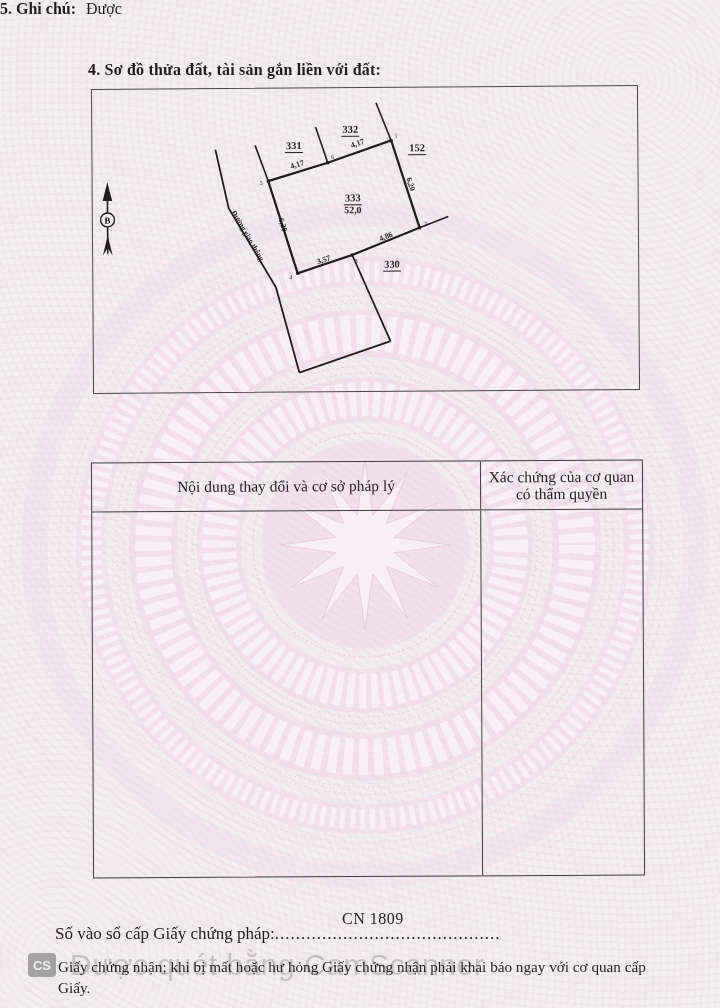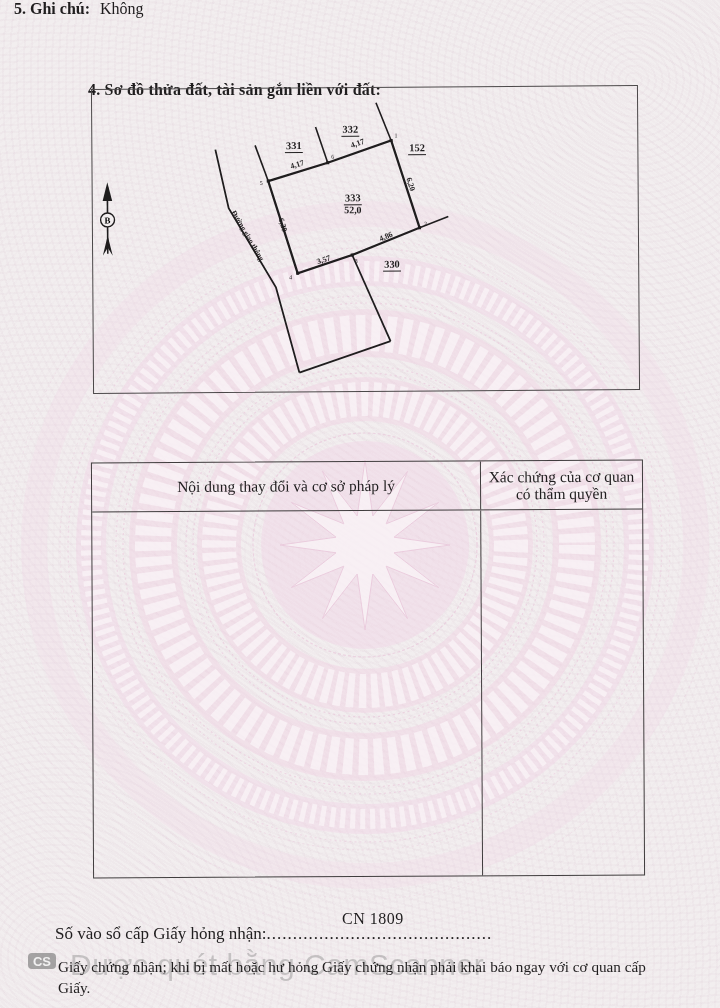--- a/index.html
+++ b/index.html
@@ -15,24 +15,24 @@
   }
   .page::before{
     content:"";position:absolute;inset:0;z-index:0;pointer-events:none;
     background:
       repeating-radial-gradient(circle at 88% 8%, rgba(190,150,175,0.055) 0 2px, transparent 2px 7px),
       repeating-radial-gradient(circle at 8% 95%, rgba(190,150,175,0.05) 0 2px, transparent 2px 7px),
       repeating-radial-gradient(circle at 50% 55%, rgba(200,160,185,0.035) 0 2px, transparent 2px 6px);
   }
   .wm{position:absolute;left:0;top:0;z-index:0;pointer-events:none;}
   .content{position:absolute;inset:0;z-index:1;}
-  .sec-title{position:absolute;font-weight:bold;font-size:16px;letter-spacing:.2px;margin-top:20px;}
+  .sec-title{position:absolute;font-weight:bold;font-size:16px;letter-spacing:.2px;}
   #sec4-title{left:88px;top:61px;}
   #sec5{left:88px;top:410px;font-size:16px;}
-  #sec5 .lbl{font-weight:bold;padding-left:14px;}
+  #sec5 .lbl{font-weight:bold;}
   #sec5 .val{font-weight:normal;margin-left:10px;}
   #sec6-title{left:88px;top:438px;}
   .diagram-box{
     position:absolute;left:92px;top:87px;width:547px;height:305px;
     border:1.5px solid #4b4849;transform:rotate(-0.4deg);background:transparent;
   }
   .diagram-box svg{display:block;width:100%;height:100%;font-family:"Liberation Serif","DejaVu Serif",serif;}
   .changes-table{
     position:absolute;left:92px;top:461px;width:552px;height:416px;
     border:1.8px solid #403d3e;transform:rotate(-0.3deg);
@@ -46,21 +46,21 @@
   .register{position:absolute;left:55px;top:924px;font-size:17px;white-space:nowrap;}
   .register .dots{letter-spacing:1px;}
   .register .rv{position:absolute;left:287px;top:-14px;font-size:16px;letter-spacing:.5px;}
   .scan-wm{
     position:absolute;left:70px;top:948px;z-index:1;
     font-family:Liberation Sans, sans-serif;
     font-size:30px;color:#8f8f8f;opacity:.45;letter-spacing:.5px;white-space:nowrap;
   }
   .foot-note{position:absolute;left:58px;top:957px;width:620px;font-size:15.2px;line-height:1.38;z-index:2;}
   .cs-badge{
-    position:absolute;left:28px;top:953px;width:28px;height:16px;z-index:3;
+    position:absolute;left:28px;top:953px;width:28px;height:24px;z-index:3;
     background:rgba(125,125,125,.78);border-radius:4px;opacity:.85;
     display:flex;align-items:center;justify-content:center;
     font-family:"Liberation Sans","DejaVu Sans",sans-serif;
     font-weight:bold;font-size:13px;color:#f2f2f2;
   }
 </style>
 </head>
 <body>
 
 <div class="page">
@@ -159,37 +159,37 @@
           <text x="334" y="139">2</text>
           <text x="264" y="176">3</text>
           <text x="198" y="192">4</text>
           <text x="169" y="97">5</text>
           <text x="241" y="71">6</text>
         </g>
       </svg>
     </div>
 
     <div id="sec5">
-      <span class="lbl">5. Ghi chú:</span><span class="val">Không</span>
+      <span class="lbl">5. Ghi chú:</span><span class="val">Được</span>
     </div>
 
 
     <div class="changes-table">
       <div class="thead">
         <div class="c1">Nội dung thay đổi và cơ sở pháp lý</div>
         <div class="c2">Xác chứng của cơ quan có thẩm quyền</div>
       </div>
       <div class="tbody">
         <div class="c1"></div>
         <div class="c2"></div>
       </div>
     </div>
 
     <div class="register">
-      <span>Số vào sổ cấp Giấy hỏng nhận:</span><span class="dots">...........................................</span>
+      <span>Số vào sổ cấp Giấy chứng pháp:</span><span class="dots">...........................................</span>
       <span class="rv">CN 1809</span>
     </div>
 
     <div class="scan-wm">Được quét bằng CamScanner</div>
 
     <div class="foot-note">
       <div>Giấy chứng nhận; khi bị mất hoặc hư hỏng Giấy chứng nhận phải khai báo ngay với cơ quan cấp Giấy.</div>
     </div>
 
     <div class="cs-badge">CS</div>

